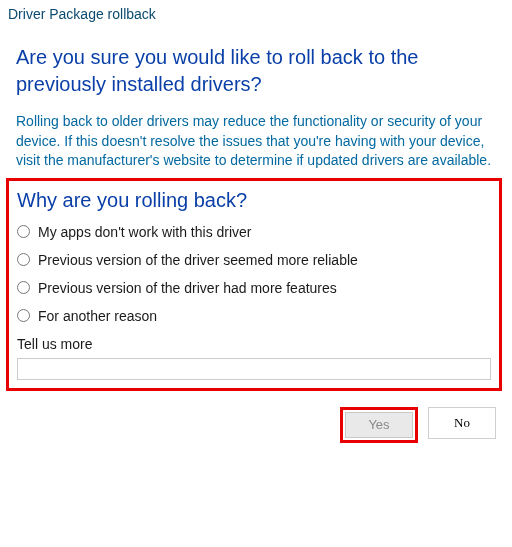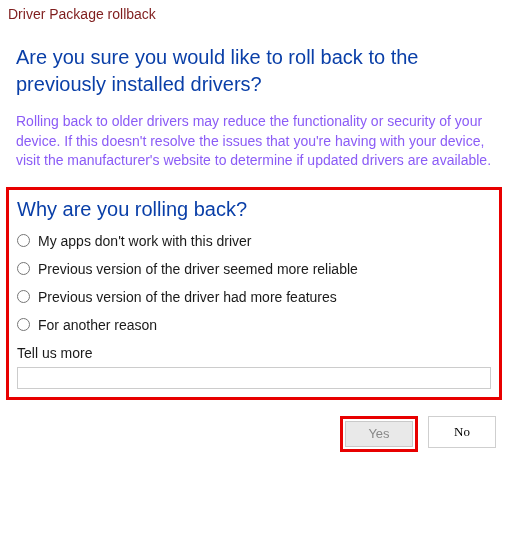--- a/index.html
+++ b/index.html
@@ -9,36 +9,36 @@
       font-size: 14px;
       color: #1a1a1a;
       background: #fff;
       width: 512px;
       height: 547px;
       overflow: hidden;
     }
     .title {
       padding: 6px 8px 6px 8px;
       font-size: 14px;
-      color: #7f1d1d;
+      color: #0c4a6e;
     }
     .content {
       padding: 8px 16px 0 16px;
     }
     .heading {
       color: #0a3fa8;
       font-size: 20px;
       line-height: 1.35;
       margin: 8px 0 14px 0;
       font-weight: 400;
     }
     .bodytext {
-      color: #8b5cf6;
+      color: #0369a1;
       line-height: 1.4;
-      margin-bottom: 16px;
+      margin-bottom: 7px;
     }
     .highlight-box {
       border: 3px solid #e80000;
       padding: 4px 8px 8px 8px;
       margin-left: -10px;
       margin-right: -6px;
     }
     .subheading {
       color: #0a3fa8;
       font-size: 20px;

